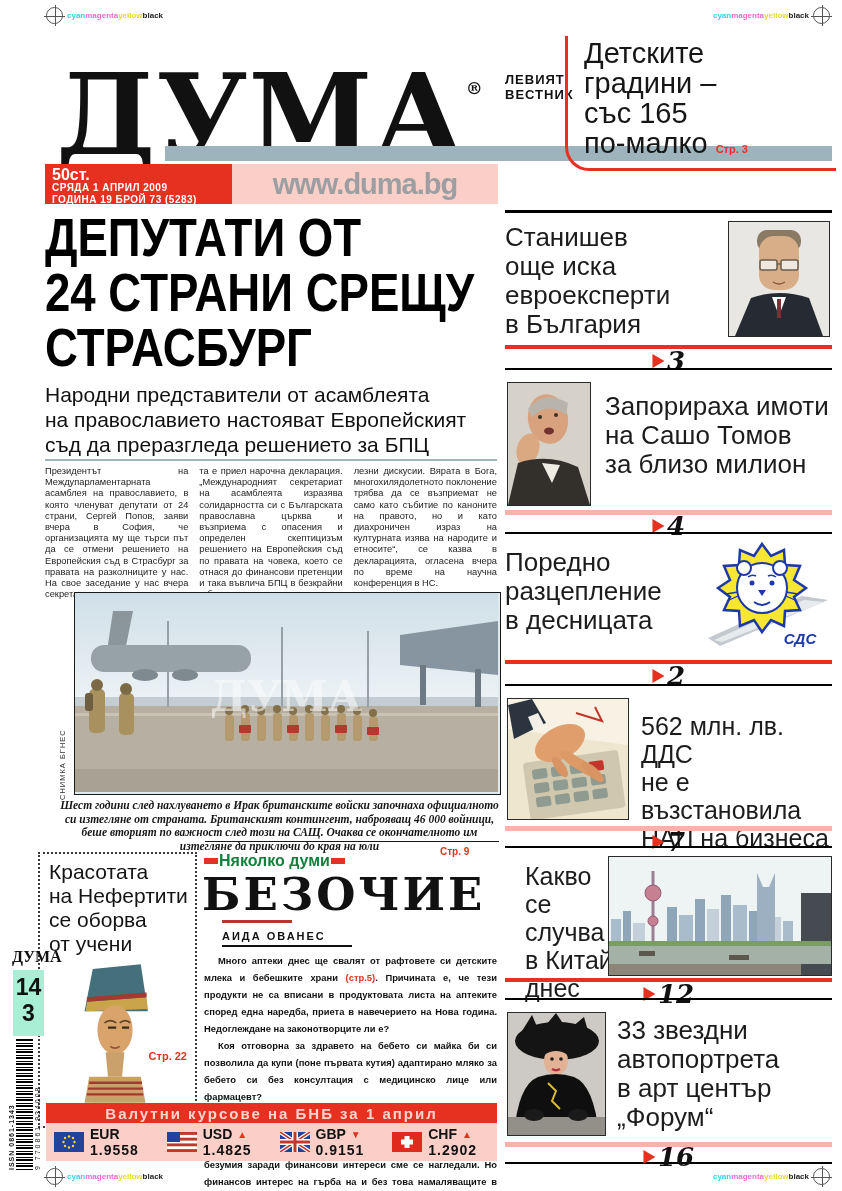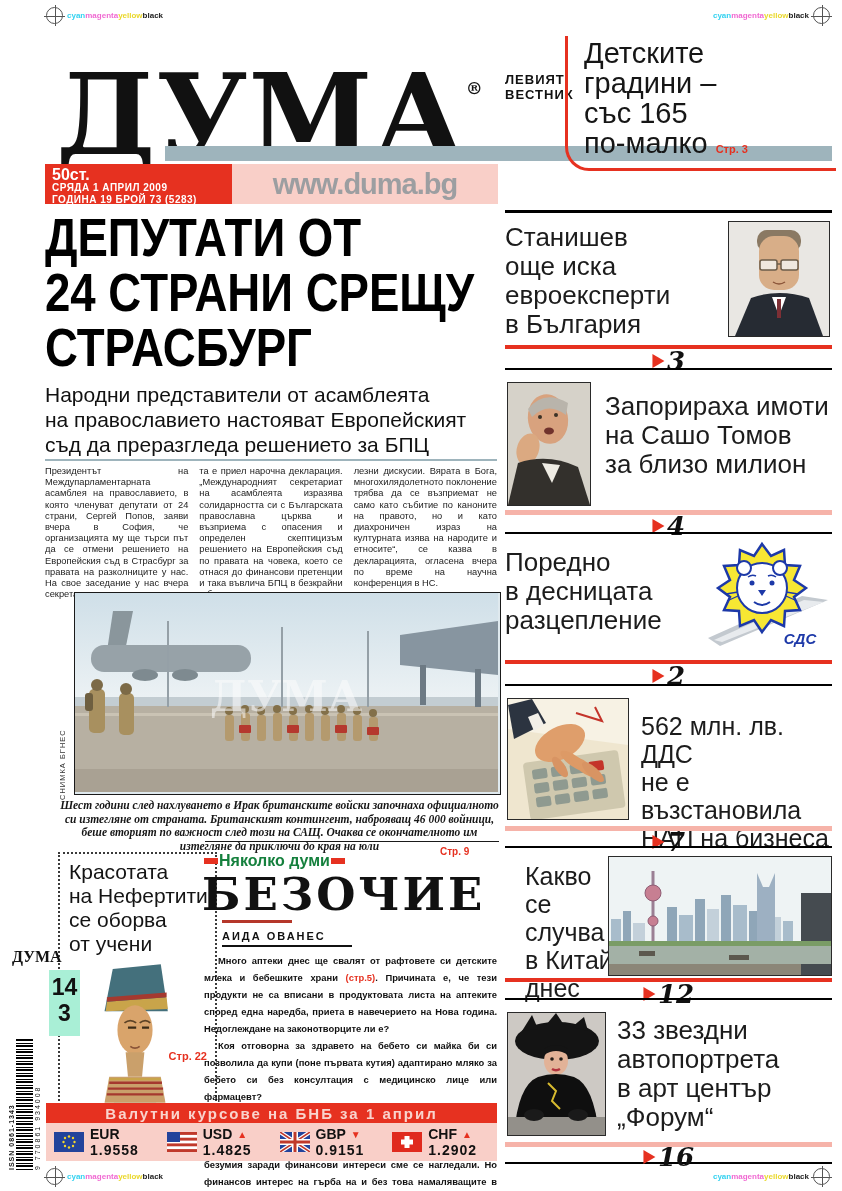--- a/index.html
+++ b/index.html
@@ -235,21 +235,21 @@
             <rect x="292" y="134" width="12" height="8" rx="1"></rect>
         </g>
       </g>
       <text x="211" y="118" text-anchor="middle" font-family="DejaVu Serif,serif" font-weight="bold" font-size="42" fill="rgba(252,252,252,0.55)">ДУМА</text>
     </svg>
   </div>
   <div class="abs caption" style="left:60px;top:799px;width:439px;">Шест години след нахлуването в Ирак британските войски започнаха официалното си изтегляне от страната. Британският контингент, наброяващ 46 000 войници, беше вторият по важност след този на САЩ. Очаква се окончателното им изтегляне да приключи до края на юли</div>
   <div class="abs cap-underline" style="left:205px;top:841px;width:294px;"></div>
   <div class="abs pgref" style="left:440px;top:846px;font-size:10px;">Стр. 9</div>
 
-  <div class="abs nef-box" style="left:58px;top:852px;width:146px;height:266px;padding:6px 0 0 9px;">
+  <div class="abs nef-box" style="left:38px;top:852px;width:146px;height:266px;padding:6px 0 0 9px;">
     <div class="nef-line">Красотата</div>
     <div class="nef-line">на Нефертити</div>
     <div class="nef-line">се оборва</div>
     <div class="nef-line">от учени</div>
     <svg width="120" height="150" viewBox="0 0 92 128" style="margin:6px 0 0 6px;">
       <polygon points="20,42 27,6 68,2 74,42" fill="#44707c"></polygon>
       <polygon points="22,34 73,30 74,40 21,42" fill="#c9a44a"></polygon>
       <polygon points="22,30 73,26 73,30 22,34" fill="#a5392f"></polygon>
       <ellipse cx="46" cy="58" rx="15" ry="21" fill="#d9a46b"></ellipse>
       <path d="M37,52 q5,-4 10,0" stroke="#5d4326" stroke-width="1.5" fill="none"></path>
@@ -259,21 +259,21 @@
       <polygon points="38,77 54,77 52,98 40,98" fill="#caa06b"></polygon>
       <polygon points="24,98 68,98 72,120 20,120" fill="#caa06b"></polygon>
       <path d="M24,103 h45 M23,108 h47 M22,113 h48" stroke="#a5392f" stroke-width="2"></path>
       <path d="M24,100 h44" stroke="#c9a44a" stroke-width="2"></path>
       <rect x="28" y="120" width="36" height="7" fill="#b9a27e"></rect>
     </svg>
     <div class="nef-ref pgref">Стр. 22</div>
   </div>
 
   <div class="abs ed-brand" style="left:12px;top:948px;">ДУМА</div>
-  <div class="abs ed-pages" style="left:13px;top:970px;width:31px;height:62px;padding-top:4px;margin-left:36px;">
+  <div class="abs ed-pages" style="left:13px;top:970px;width:31px;height:62px;padding-top:4px;">
     <div>14</div>
     <div>3</div>
   </div>
   <div class="abs" style="left:8px;top:1038px;width:36px;height:132px;">
     <div class="barcode-rot">
       <span class="bc-issn">ISSN 0861-1343</span>
       <div class="bc-bars"></div>
       <span class="bc-num">9 770861 934008</span>
     </div>
   </div>
@@ -418,22 +418,22 @@
     <div class="sb-rule rule-pink" style="top:140px;"></div>
     <div class="sb-marker" style="top:144px;">
       <span class="tri"></span>
       <span class="sb-num">4</span>
     </div>
   </section>
 
   <section class="sb-item" style="top:532px;height:152px;">
     <div class="sb-h" style="left:0;top:14px;width:185px;">
       <div class="sb-hline">Поредно</div>
+      <div class="sb-hline">разцепление</div>
       <div class="sb-hline">в десницата</div>
-      <div class="sb-hline">разцепление</div>
     </div>
     <svg class="abs" style="right:0;top:4px;" width="128" height="118" viewBox="0 0 128 118">
       <polygon points="4,100 98,58 124,62 16,108" fill="#c3c9cf"></polygon>
       <polygon points="10,102 100,62 120,64 18,104" fill="#e8ebee"></polygon>
       <polygon points="102,50 90,59 96,72 81,73 80,88 67,82 58,94 50,82 36,88 35,73 20,72 26,59 14,50 26,42 20,28 35,27 36,12 50,18 58,6 67,18 80,12 81,27 96,28 90,42" fill="#f7e733" stroke="#1d39a8" stroke-width="2.5"></polygon>
       <circle cx="58" cy="50" r="25" fill="#fff" stroke="#1d39a8" stroke-width="2"></circle>
       <circle cx="40" cy="30" r="7" fill="#fff" stroke="#1d39a8" stroke-width="2"></circle>
       <circle cx="76" cy="30" r="7" fill="#fff" stroke="#1d39a8" stroke-width="2"></circle>
       <circle cx="48" cy="45" r="2.5" fill="#1d39a8"></circle>
         <circle cx="68" cy="45" r="2.5" fill="#1d39a8"></circle>

